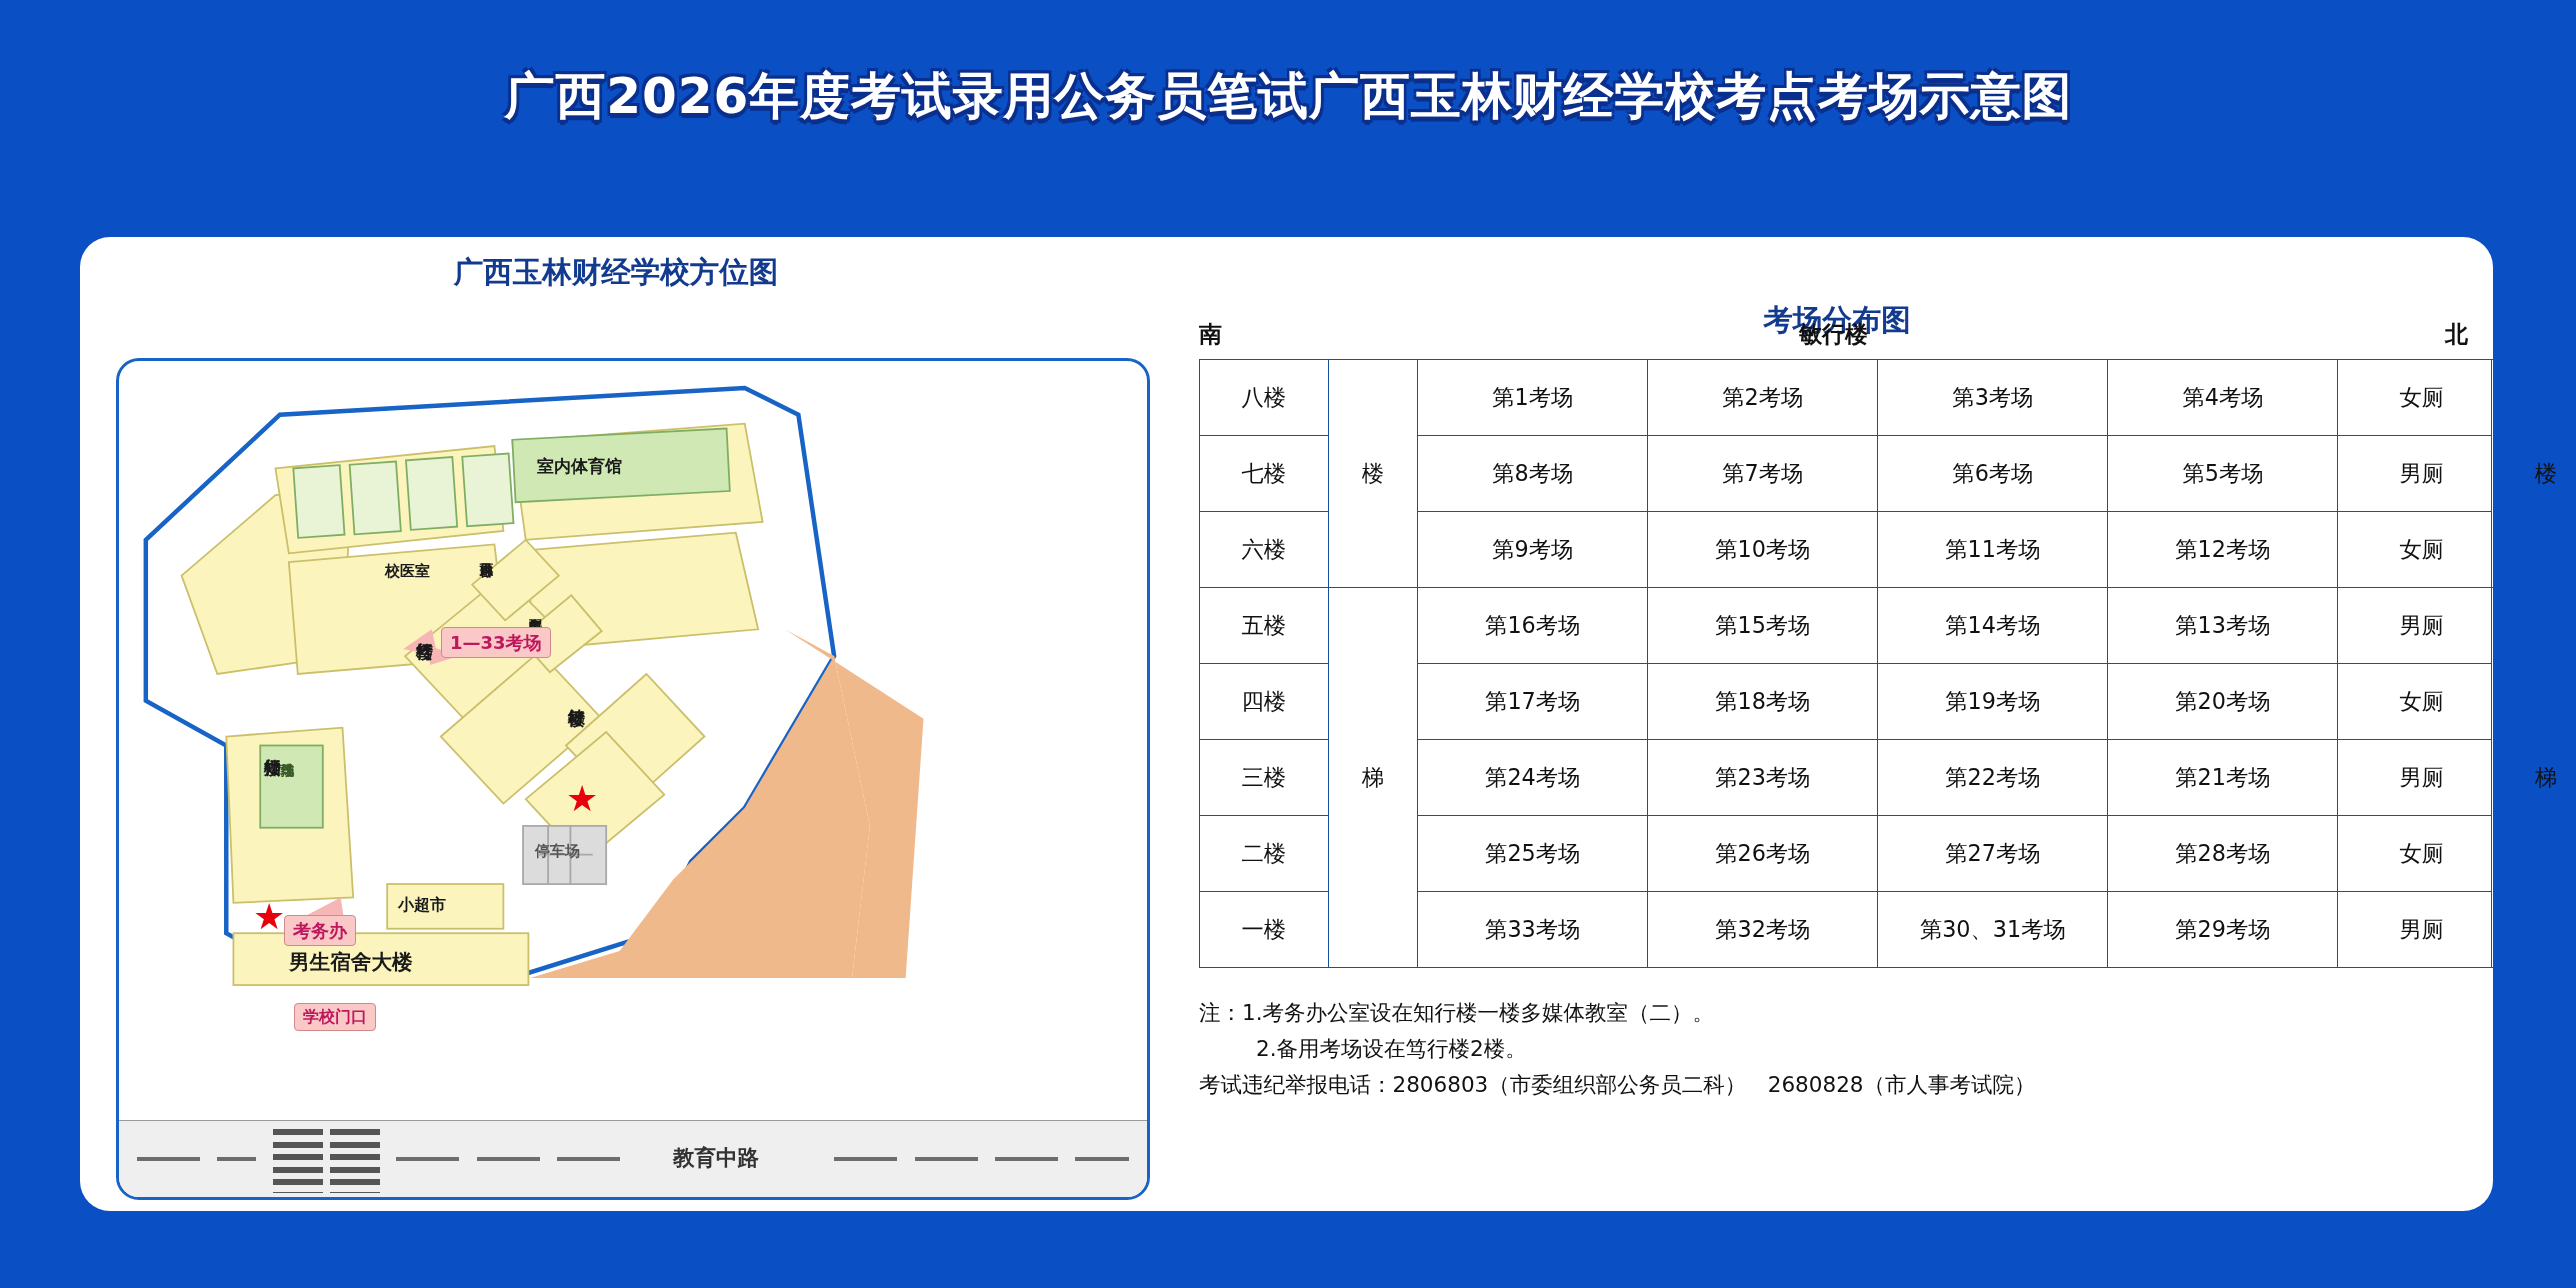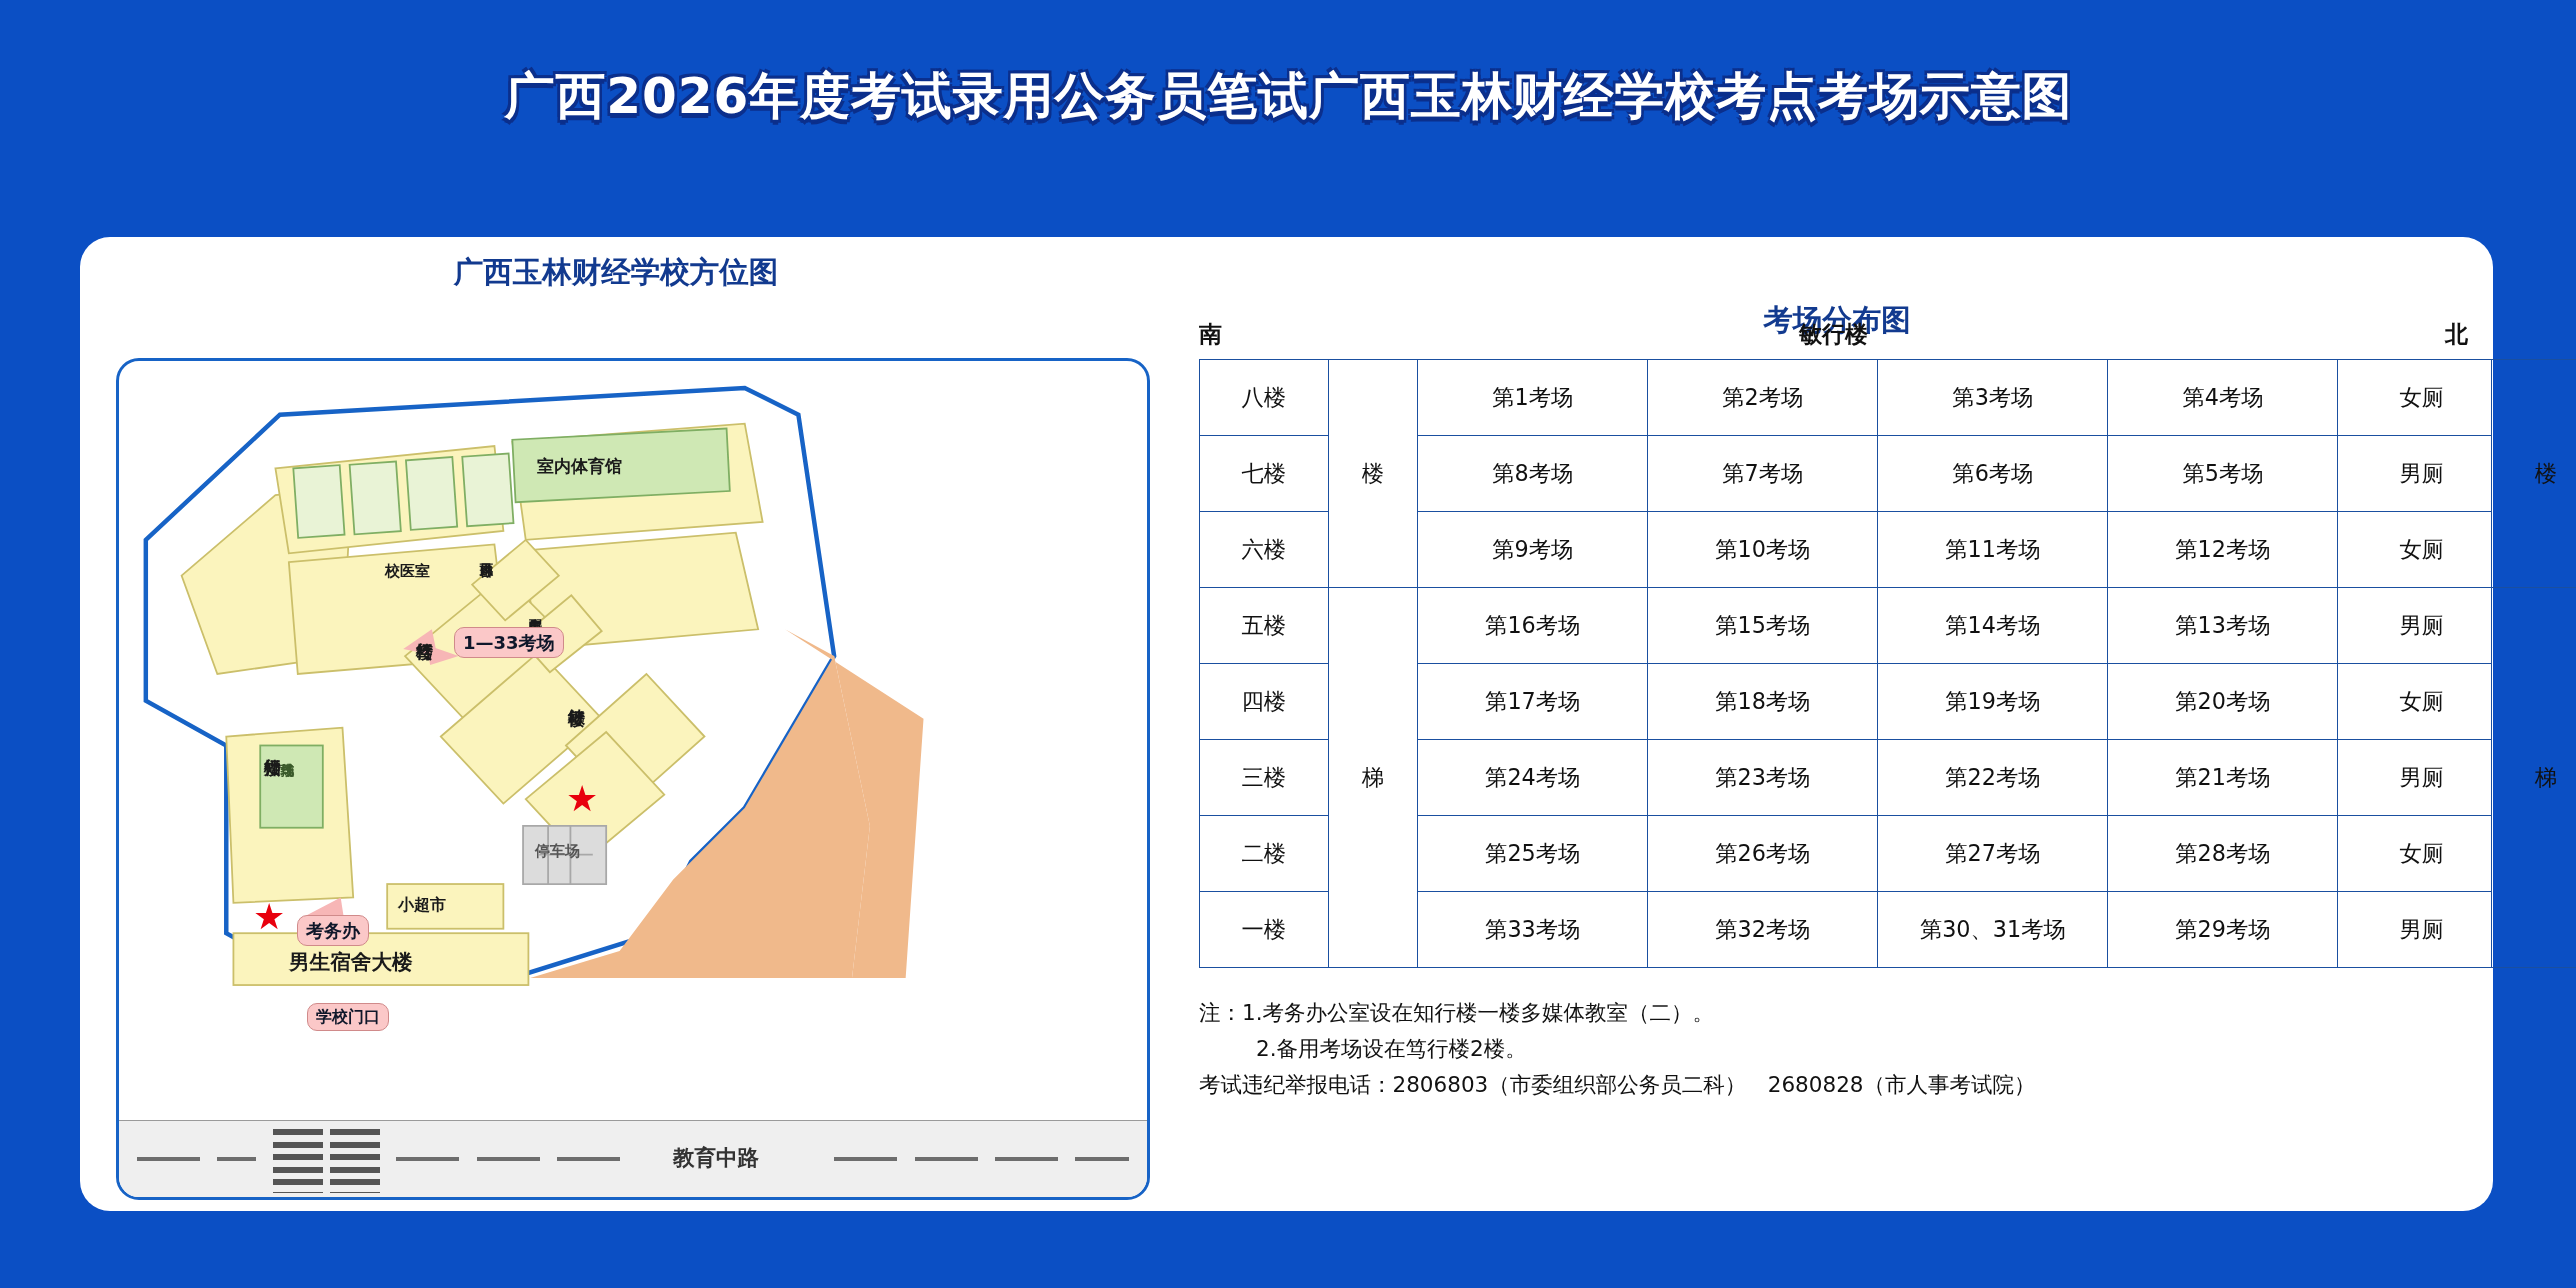--- a/index.html
+++ b/index.html
@@ -58,22 +58,22 @@
   .dash{position:absolute;bottom:36px;height:3.6px;background:#6d6d6d;}
   .crosswalk{position:absolute;bottom:3.6px;width:50px;height:64px;
     background:repeating-linear-gradient(to bottom,#555 0 6.3px,#efefef 6.3px 12.5px);}
   .lbl{
     position:absolute;color:#1a1a1a;font-size:17px;font-weight:bold;
     font-family:"DejaVu Sans",sans-serif;white-space:nowrap;
   }
   .lbl.vert{writing-mode:vertical-rl;text-orientation:upright;}
   .tag{
     position:absolute;background:#fbc8c8;border:0.9px solid #d08a8a;
-    color:#0f172a;font-size:18px;font-weight:bold;padding:2.7px 8px;border-radius:10px;
-    font-family:"DejaVu Sans",sans-serif;white-space:nowrap;margin-left:13px;
+    color:#be185d;font-size:18px;font-weight:bold;padding:2.7px 8px;border-radius:4px;
+    font-family:"DejaVu Sans",sans-serif;white-space:nowrap;
   }
   .tag.gate{background:#fbc8c8;}
   .star{
     position:absolute;color:#e8000d;font-size:36px;line-height:1;
   }
   
   .right{position:absolute;left:1101px;top:0;width:1312px;height:974px;}
   .right-heading{
     position:absolute;left:0;top:16px;width:1312px;text-align:center;
     color:#123a8f;font-weight:bold;font-size:29.5px;

